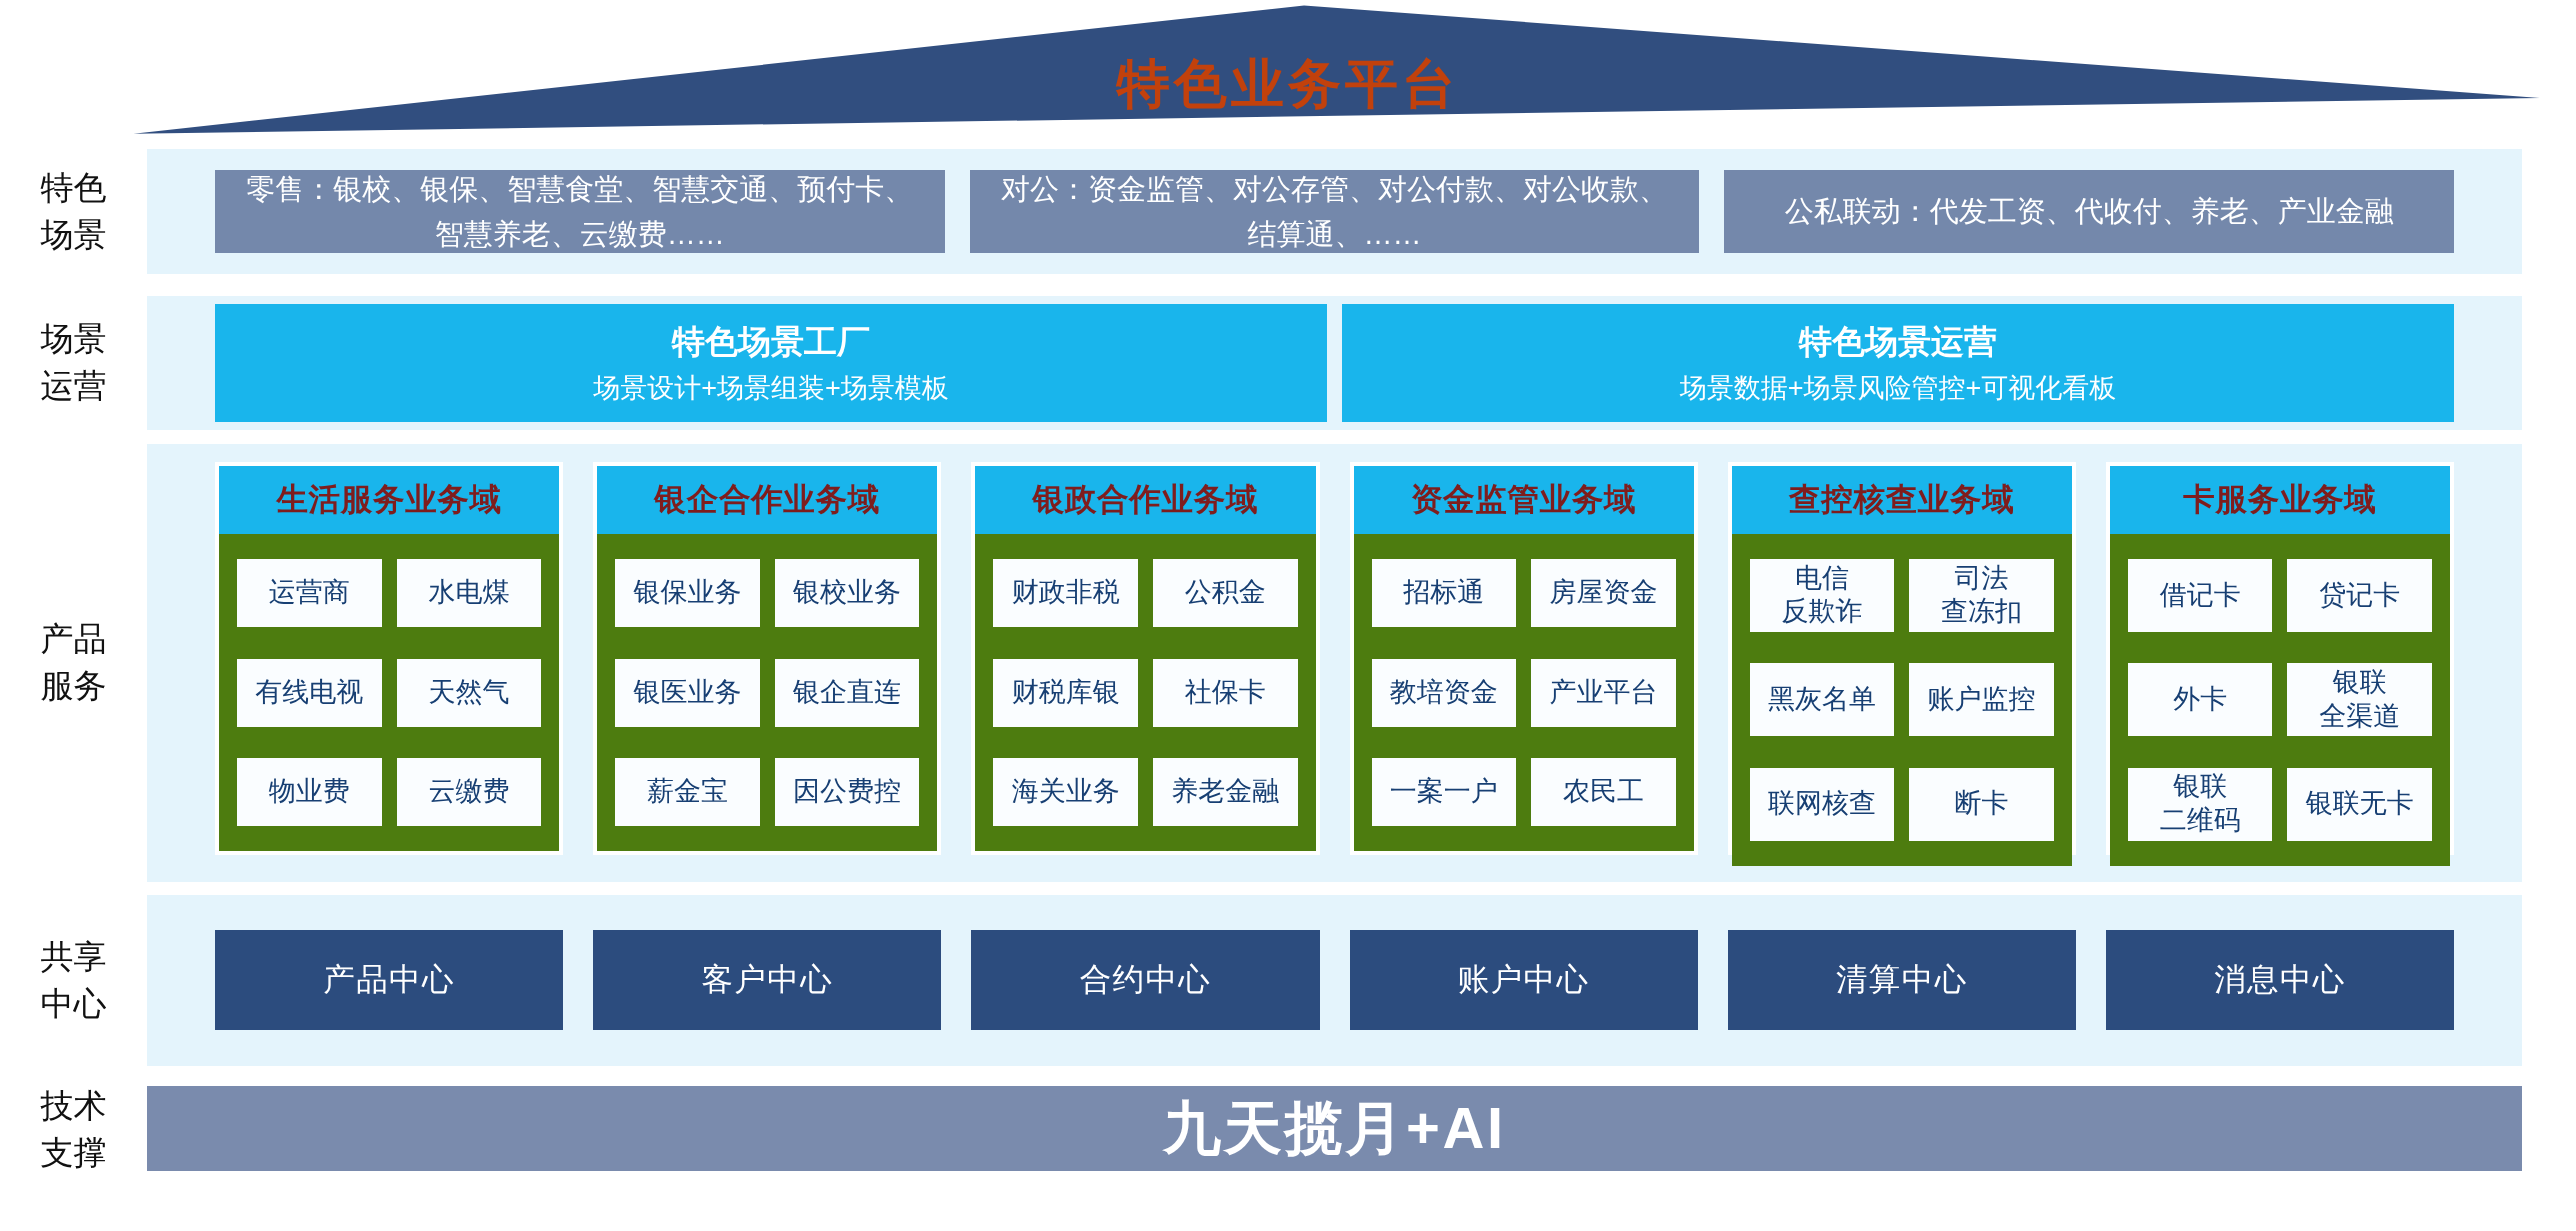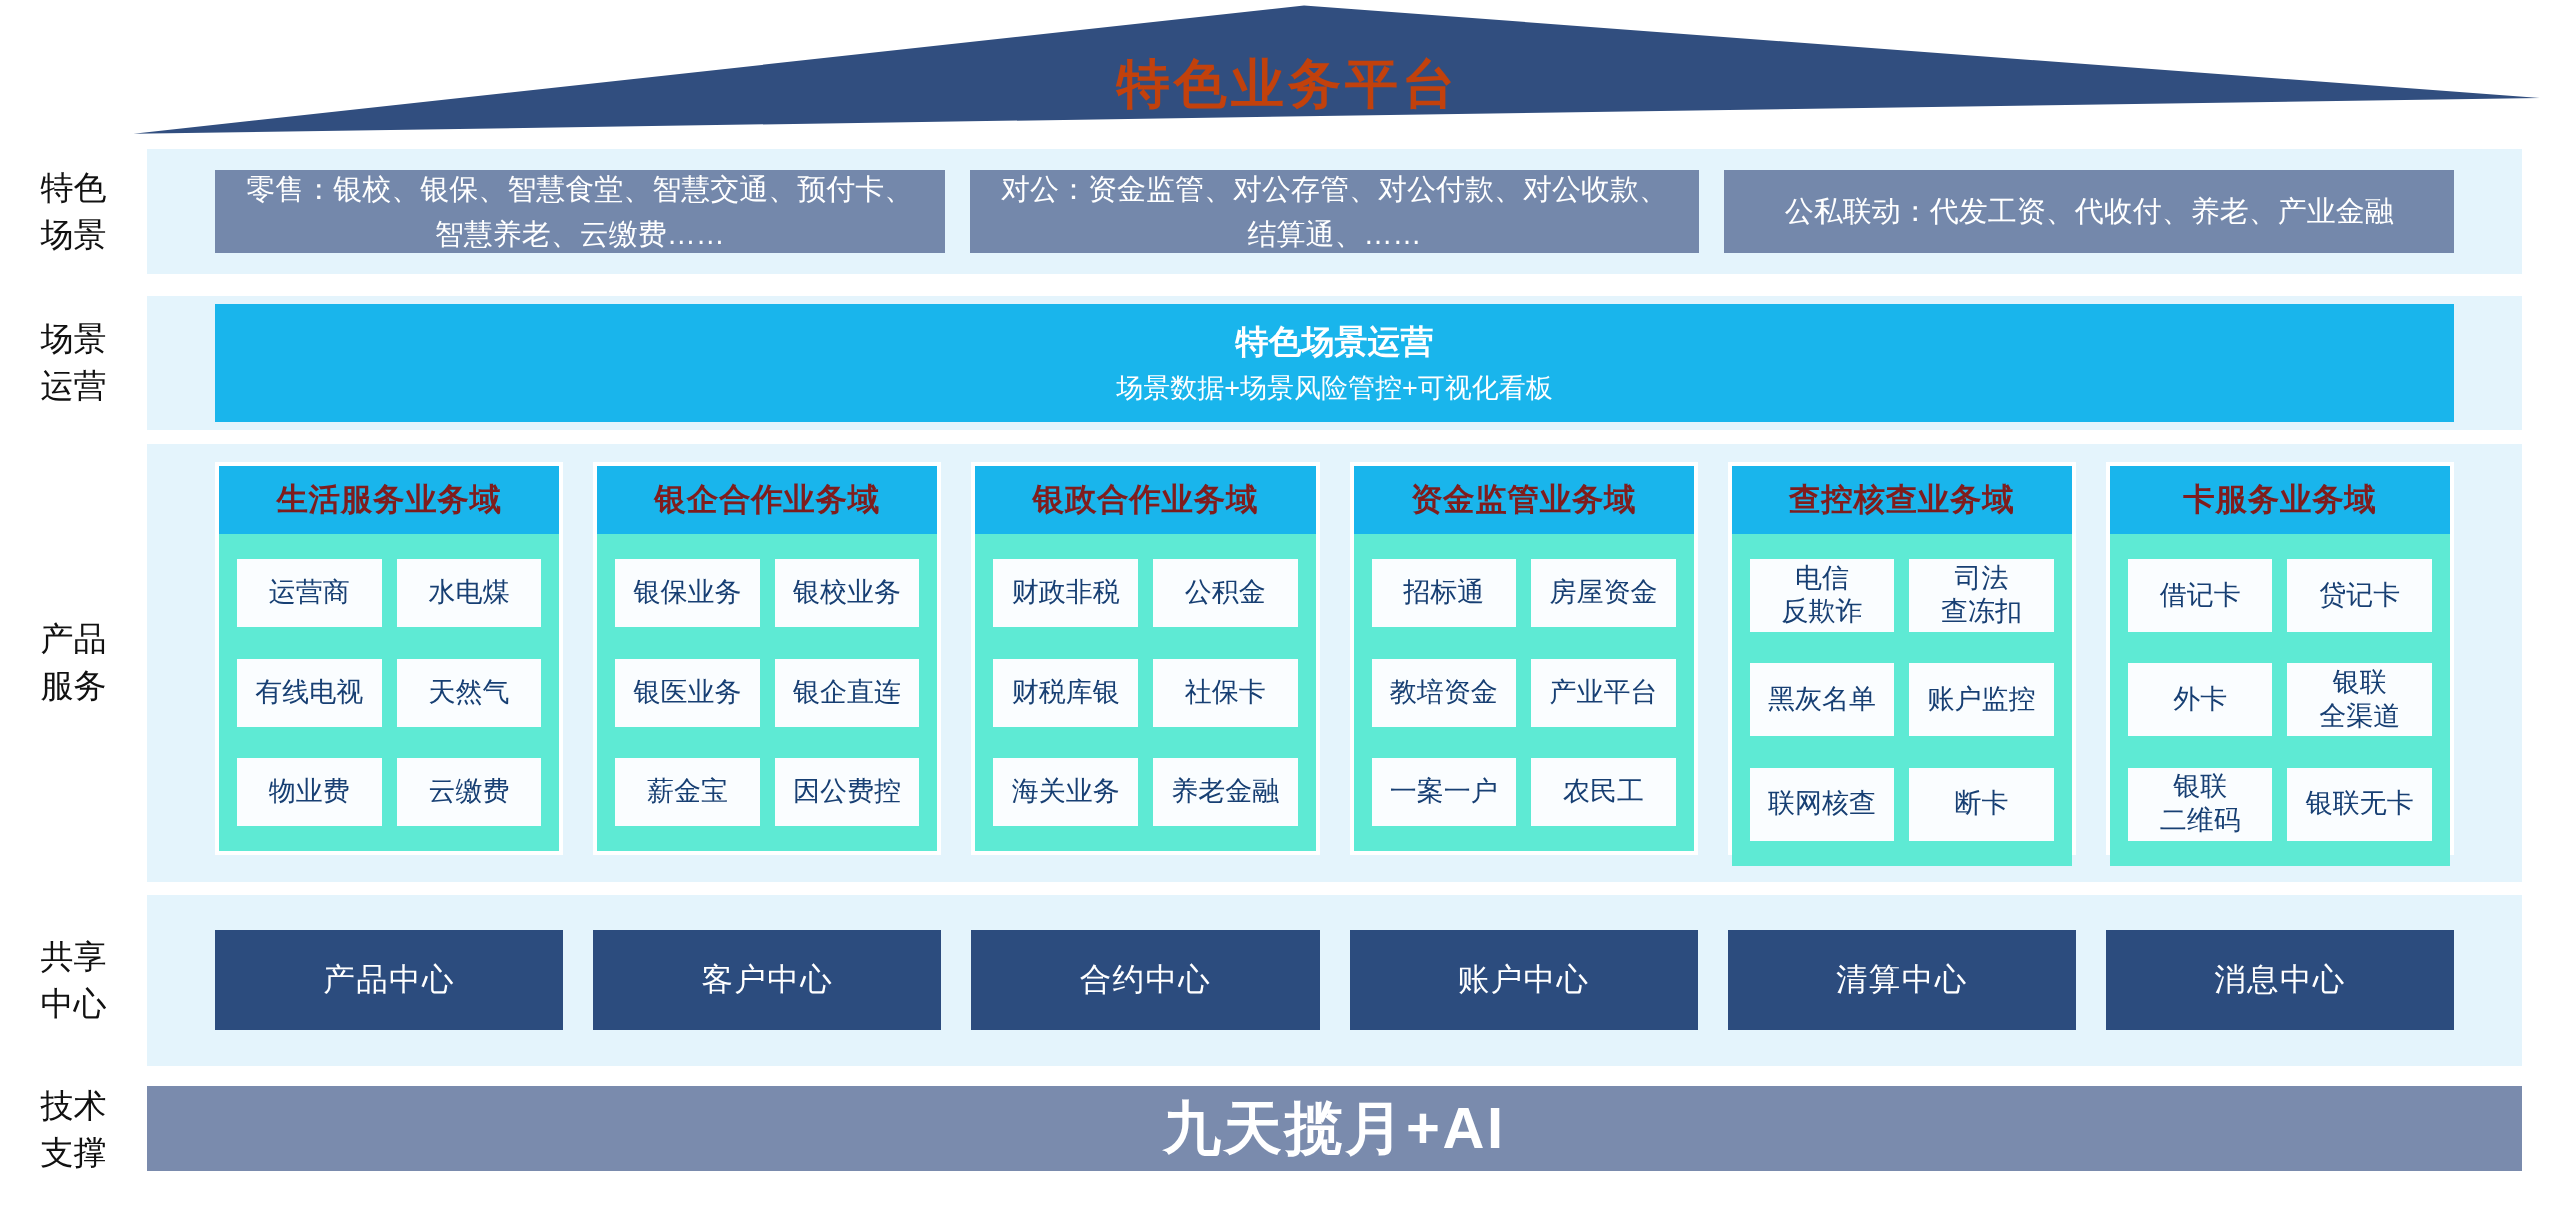--- a/index.html
+++ b/index.html
@@ -51,21 +51,21 @@
   .p-col{
     flex:1;display:flex;flex-direction:column;background:#ffffff;
     border:4.1px solid #ffffff;box-sizing:border-box;
   }
   .p-col-header{
     height:68px;flex:0 0 68px;background:#19B5EC;color:#7f1d1d;
     font-size:31.5px;font-weight:700;display:flex;align-items:center;justify-content:center;
     letter-spacing:0.7px;
   }
   .p-col-body{
-    flex:1;background:#5eead4;padding:25px 18px;box-sizing:border-box;
+    flex:1;background:#4d7c0f;padding:25px 18px;box-sizing:border-box;
     display:grid;grid-template-columns:1fr 1fr;grid-template-rows:repeat(3,1fr);
     column-gap:15px;row-gap:31.5px;
   }
   .p-cell{
     background:#FAFDFF;color:#173F73;font-size:27px;line-height:1.25;
     display:flex;align-items:center;justify-content:center;text-align:center;
     white-space:pre-line;padding:2.7px 4.1px;box-sizing:border-box;
   }
 
   
@@ -104,20 +104,24 @@
 支撑</div>
 
   <div class="band band-scenario">
     <div class="gray-box">零售：银校、银保、智慧食堂、智慧交通、预付卡、智慧养老、云缴费……</div>
     <div class="gray-box">对公：资金监管、对公存管、对公付款、对公收款、结算通、……</div>
     <div class="gray-box">公私联动：代发工资、代收付、养老、产业金融</div>
   </div>
 
   <div class="band band-operation">
     <div class="cyan-box">
+      <div class="op-title">特色场景工厂</div>
+      <div class="op-sub">场景设计+场景组装+场景模板</div>
+    </div>
+    <div class="cyan-box">
       <div class="op-title">特色场景运营</div>
       <div class="op-sub">场景数据+场景风险管控+可视化看板</div>
     </div>
   </div>
 
   <div class="band band-product">
 
     <div class="p-col">
       <div class="p-col-header">生活服务业务域</div>
       <div class="p-col-body">

